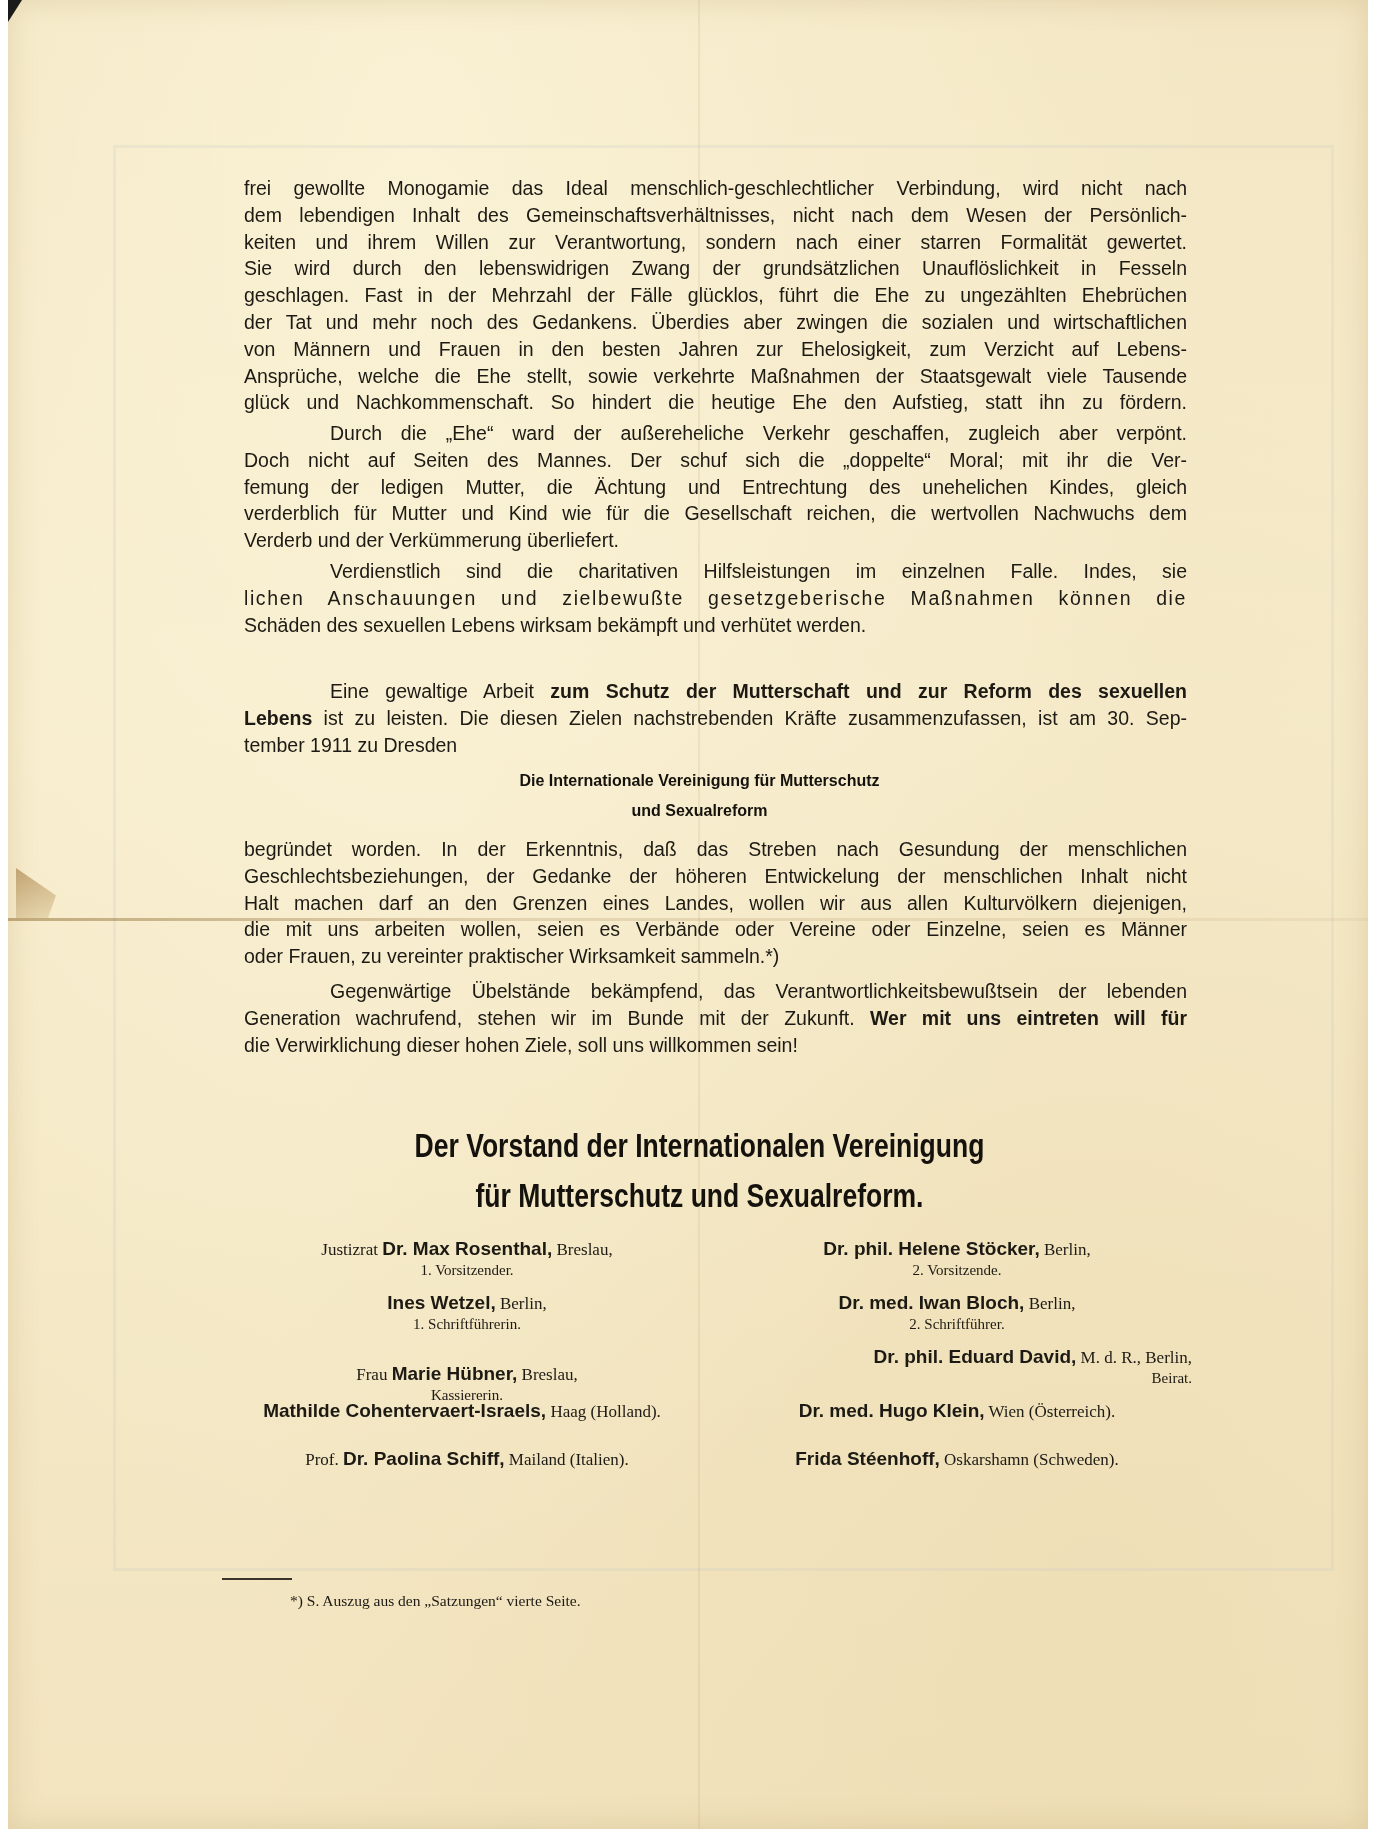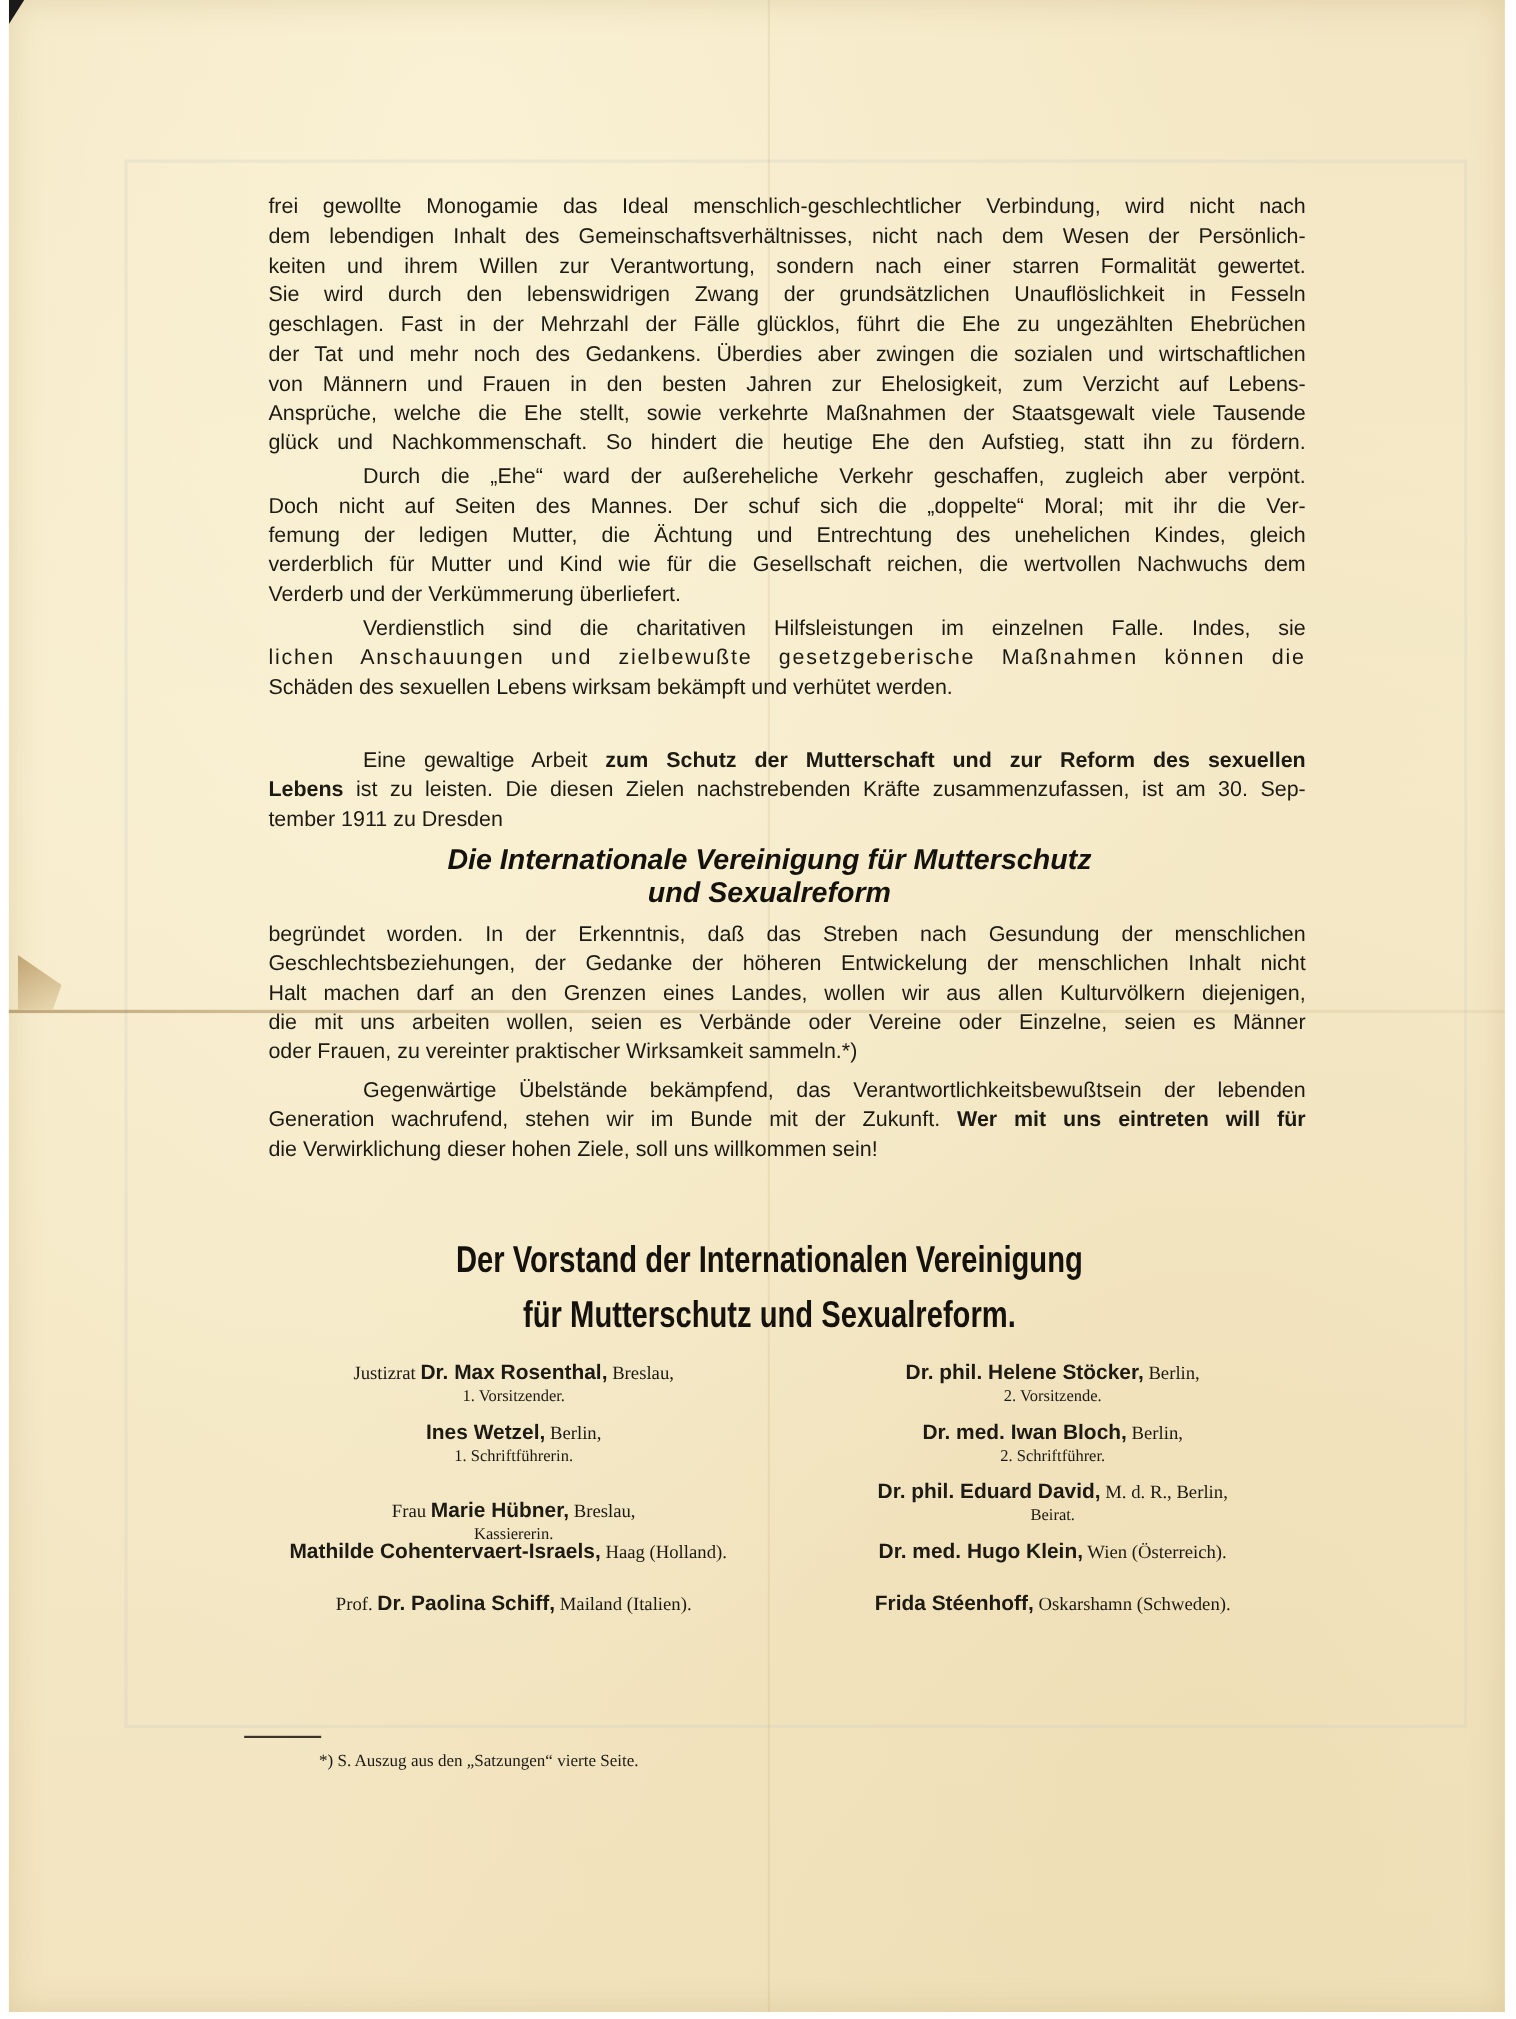--- a/index.html
+++ b/index.html
@@ -41,21 +41,21 @@
   .line {
     display:block; height:26.8px; line-height:26.8px;
     text-align:justify; text-align-last:justify; white-space:nowrap;margin-left:32px;
   }
   .line.last { text-align-last:left; }
   .indent { padding-left:86px; }
   .spaced { letter-spacing:1.6px; }
   b, .bold { font-weight:bold; }
   .heading-mid {
     position:absolute; left:212px; width:975px; text-align:center;
-    font-family:"Liberation Sans", sans-serif; font-weight:bold; font-size:26px; color:#15120d;font-style:italic;
+    font-family:"Liberation Sans", sans-serif; font-weight:bold; font-size:16px; color:#15120d;
   }
   .heading-big {
     position:absolute; left:212px; width:975px; text-align:center;
     font-family:"Liberation Sans", sans-serif; font-weight:bold; font-size:34px; color:#15120d;
     transform:scaleX(0.78); transform-origin:center;
   }
   .member {
     position:absolute; width:470px; text-align:center;
     font-family:"Liberation Serif", serif; font-size:17px; color:#1d1a14;
   }
@@ -154,21 +154,21 @@
 </div>
 
 <div class="member" style="left:722px; top:1238px;">
   <span class="nm">Dr. phil. Helene Stöcker,</span><span> Berlin,</span>
   <span class="role">2. Vorsitzende.</span>
 </div>
 <div class="member" style="left:722px; top:1292px;">
   <span class="nm">Dr. med. Iwan Bloch,</span><span> Berlin,</span>
   <span class="role">2. Schriftführer.</span>
 </div>
-<div class="member" style="left:722px; top:1346px;">
+<div class="member" style="left:722px; top:1346px;text-align:right;">
   <span class="nm">Dr. phil. Eduard David,</span><span> M. d. R., Berlin,</span>
   <span class="role">Beirat.</span>
 </div>
 <div class="member" style="left:722px; top:1400px;">
   <span class="nm">Dr. med. Hugo Klein,</span><span> Wien (Österreich).</span>
 </div>
 <div class="member" style="left:722px; top:1448px;">
   <span class="nm">Frida Stéenhoff,</span><span> Oskarshamn (Schweden).</span>
 </div>
 

